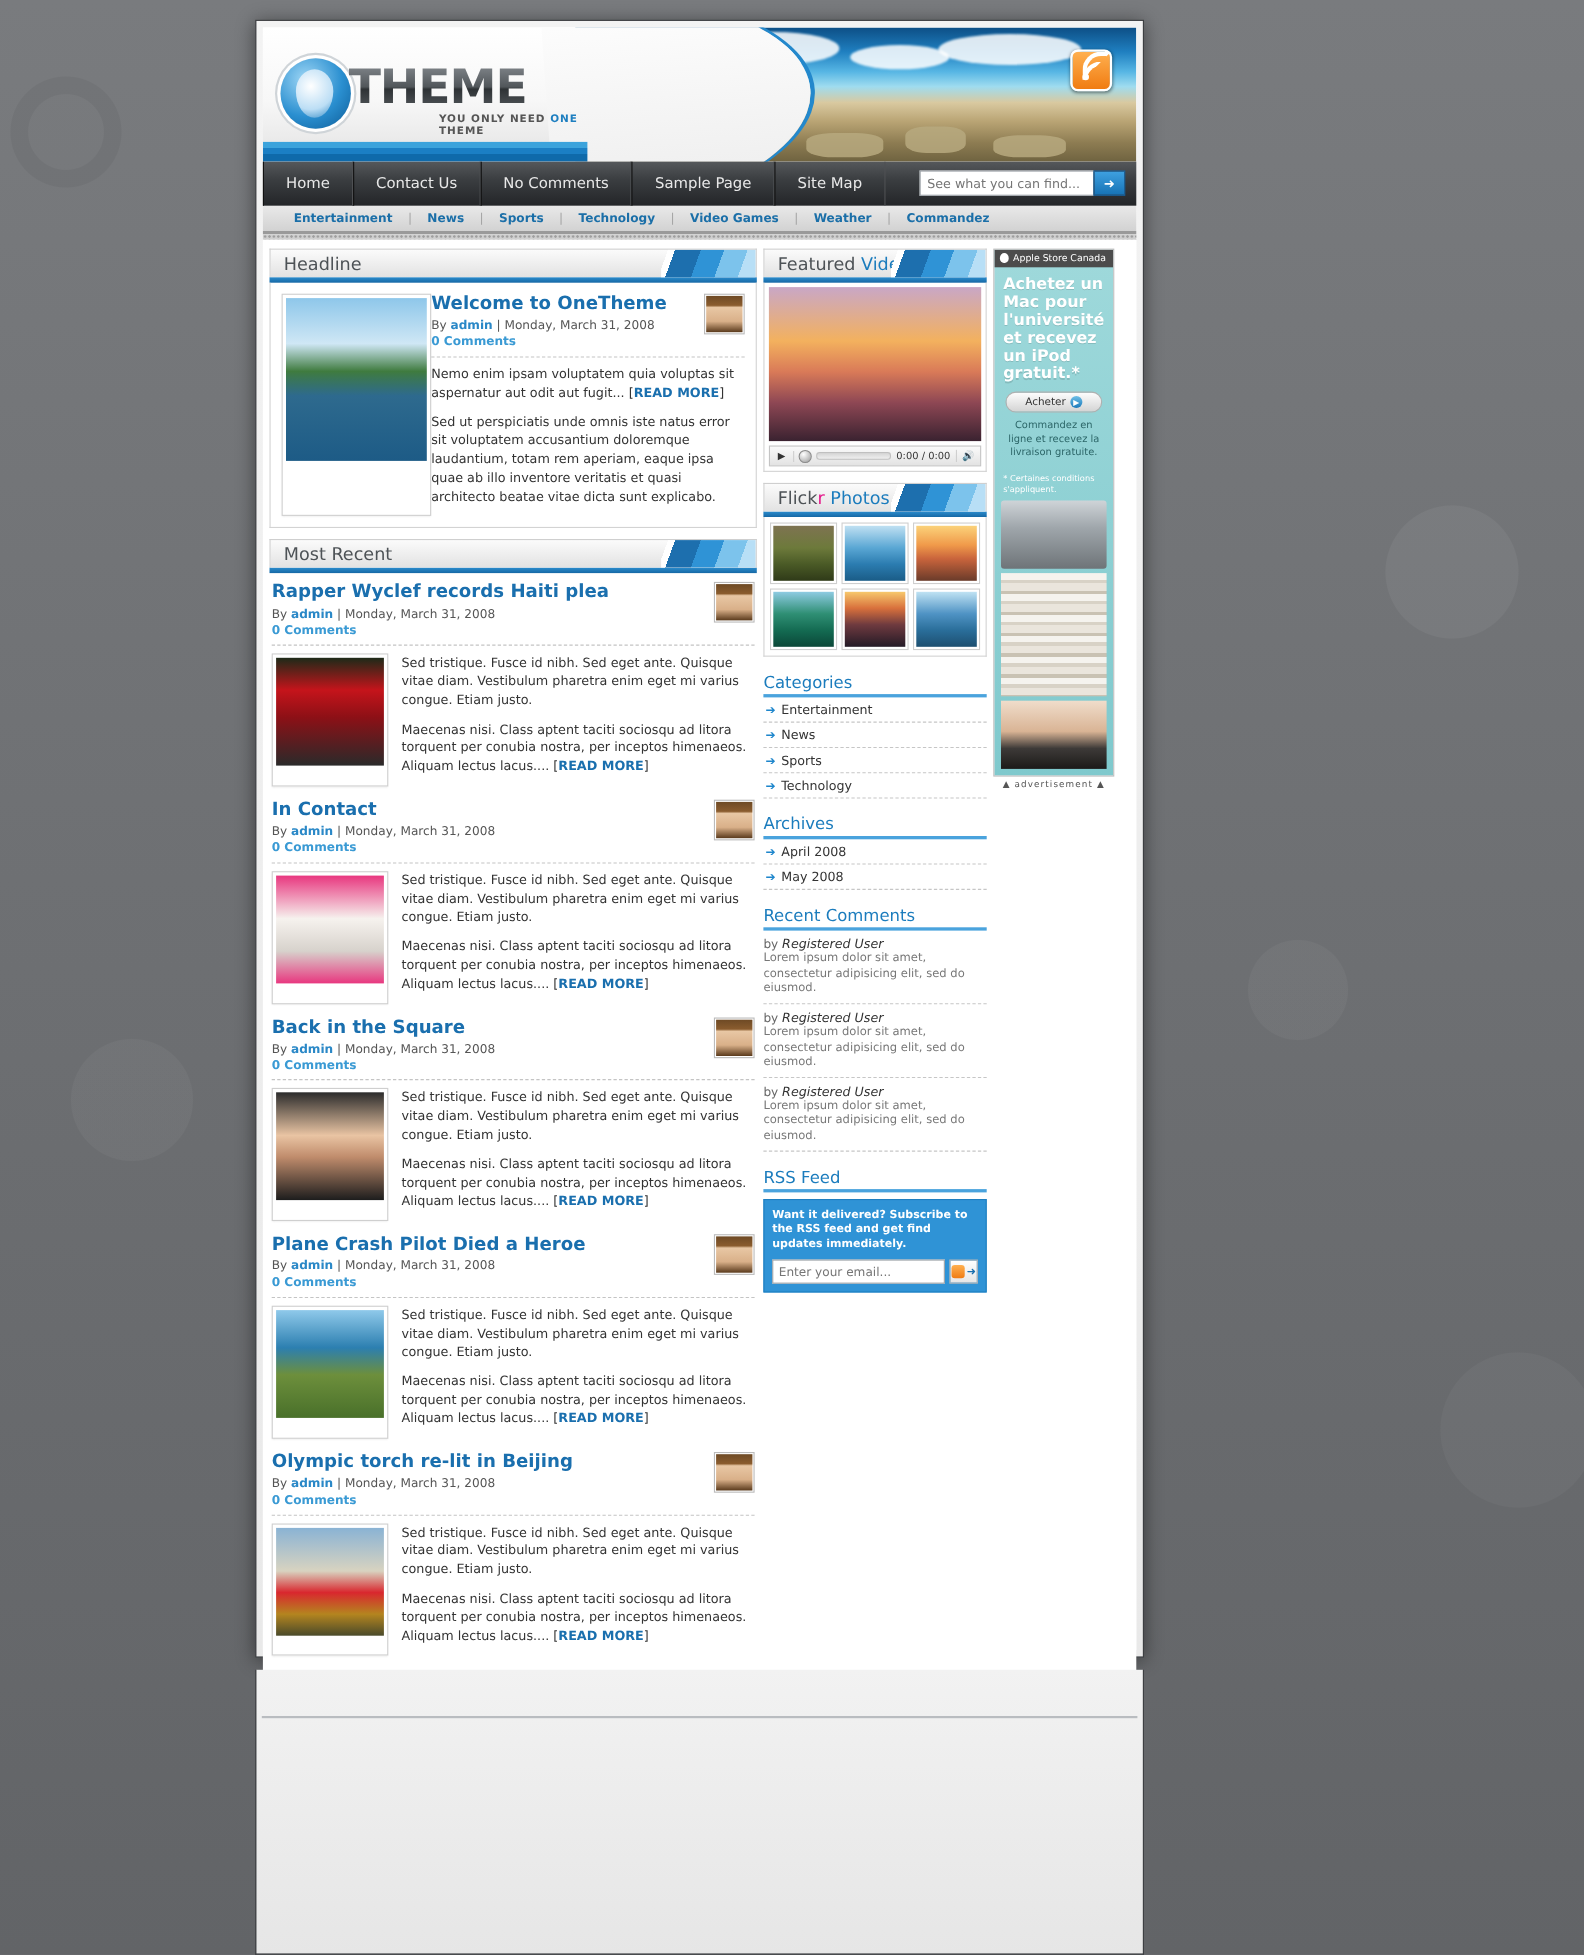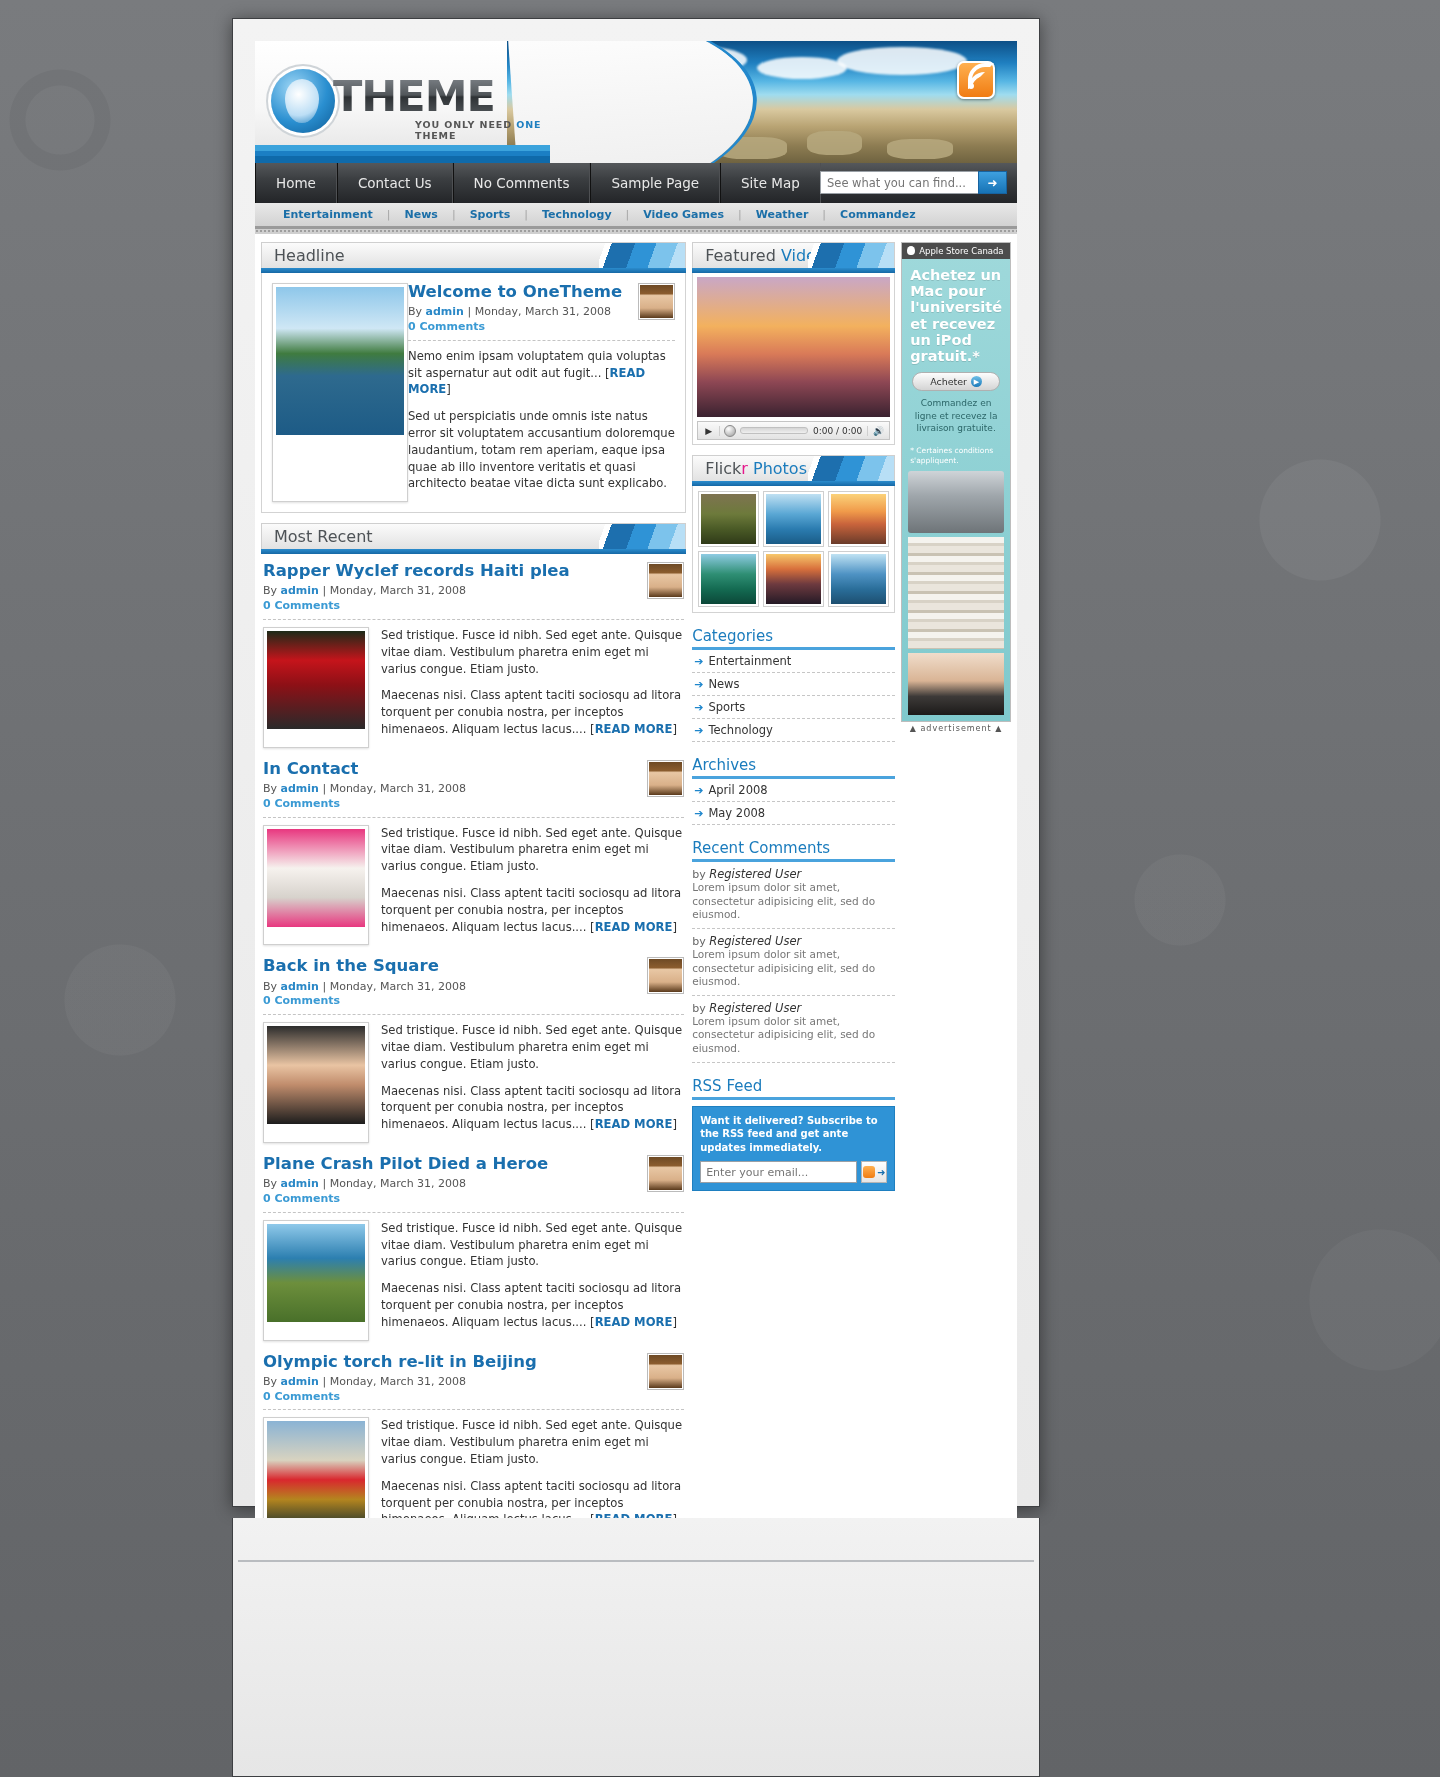--- a/index.html
+++ b/index.html
@@ -19,21 +19,21 @@
     overflow:hidden;
   }
 
   
   #page {
     position:absolute; left:232px; top:18px;
     width:808px; height:1489px;
     background:#fff;
     border:1px solid #3d3f42;
     box-shadow:0 2px 16px rgba(0,0,0,.45);
-    padding:22px;
+    padding:6px;
     background:linear-gradient(180deg,#f3f3f3,#e9e9e9);
   }
   #inner { background:#fff; width:100%; height:100%; position:relative; }
 
   
   .header {
     position:relative; height:122px; overflow:hidden;
     background:linear-gradient(180deg,#ffffff 0%, #f7f7f7 55%, #e3e3e3 100%);
     border-bottom:none;
   }
@@ -614,21 +614,21 @@
             </div>
             <div class="cmt">
               <div class="by"><span>by</span> <i>Registered User</i></div>
               <div class="tx">Lorem ipsum dolor sit amet, consectetur adipisicing elit, sed do eiusmod.</div>
             </div>
           </div>
 
       <div class="wtitle">RSS Feed</div>
       <div class="wrule"></div>
       <div class="rssbox">
-        <p>Want it delivered? Subscribe to the RSS feed and get ante updates immediately.</p>
+        <p>Want it delivered? Subscribe to the RSS feed and get find updates immediately.</p>
         <div class="rssrow">
           <input placeholder="Enter your email..." style="">
           <div class="rssgo">
             <span class="o"></span>
                 <span class="a">➜</span>
           </div>
         </div>
       </div>
     </div>
 

